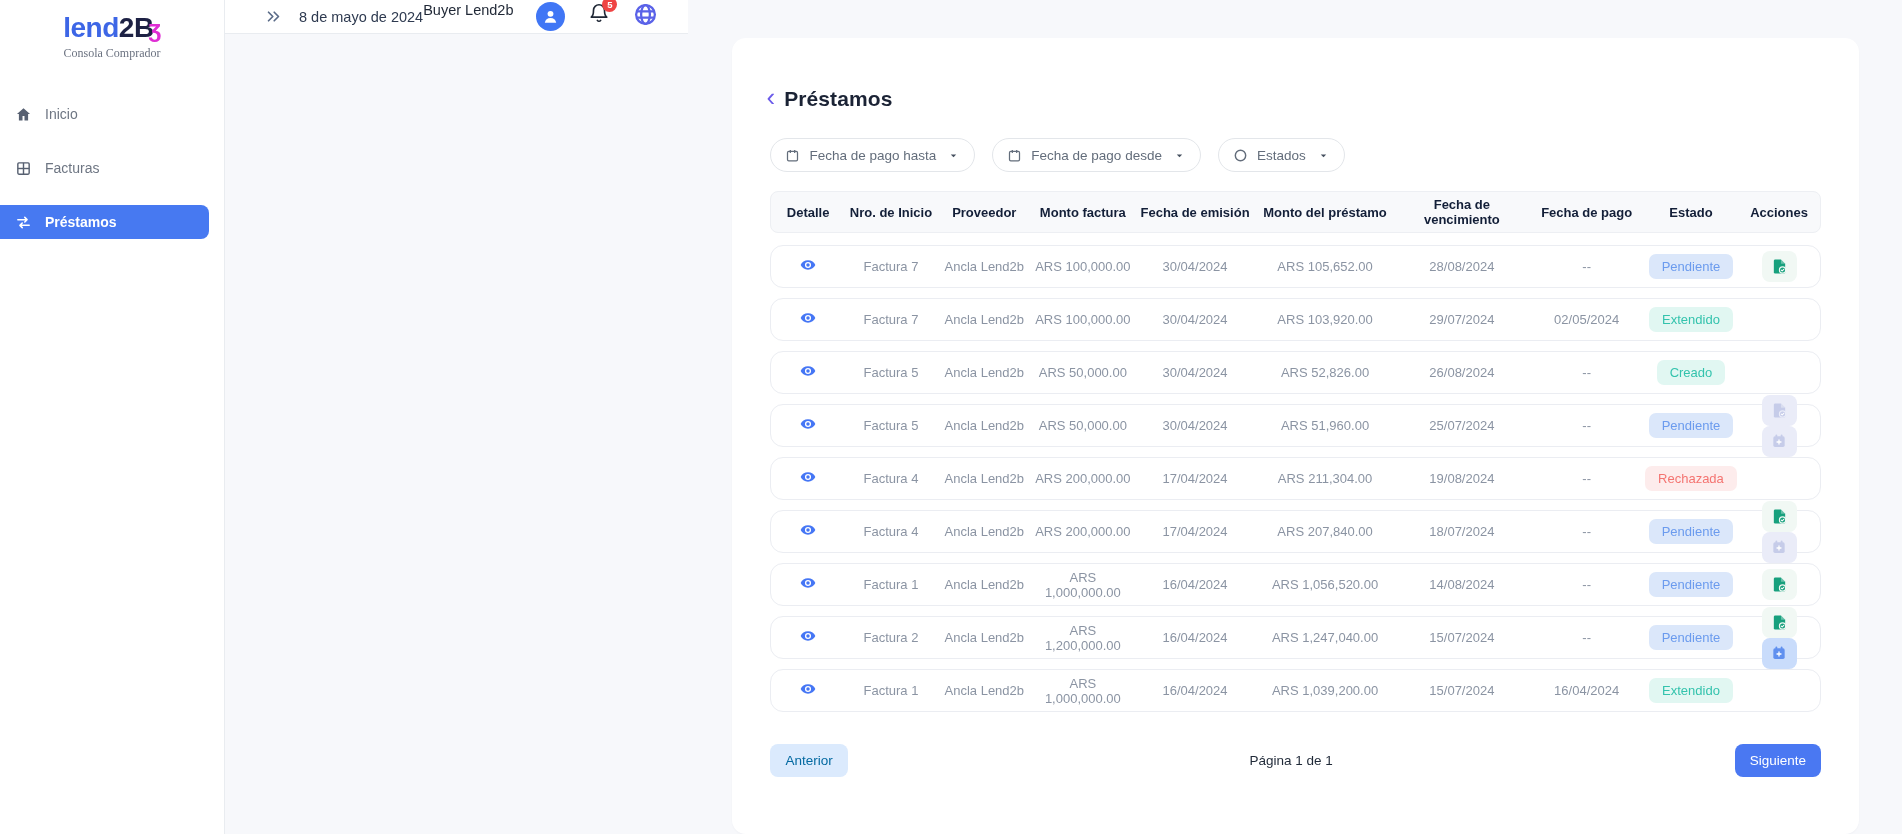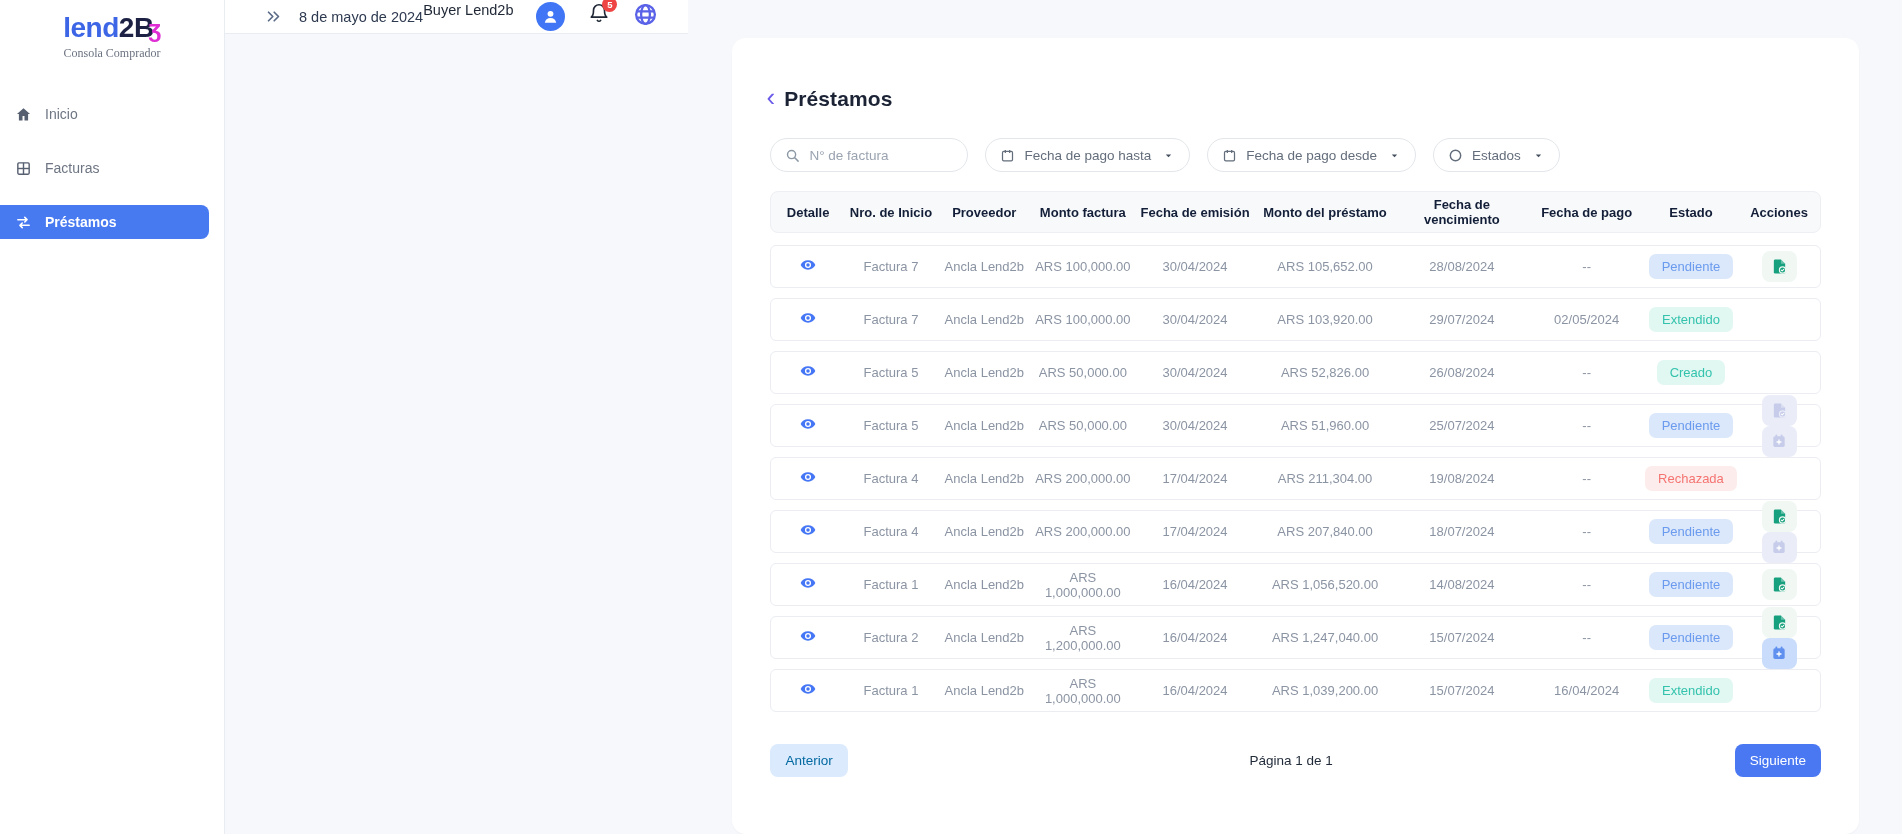--- a/index.html
+++ b/index.html
@@ -54,21 +54,21 @@
   .pill .caret { margin-left:2px; display:flex; }
 
   
   .table { margin-top:19px; }
   .thead { display:flex; align-items:center; height:42px; background:#f8f9fb; border:1px solid #edeff3; border-radius:8px; }
   .thead .cell { font-size:13px; font-weight:bold; color:#131f38; }
   .cell { text-align:center; }
   .c0{width:7%;} .c1{width:8.8%;} .c2{width:9%;} .c3{width:9.8%;} .c4{width:11.6%;} .c5{width:13.2%;}
   .c6{width:12.9%;} .c7{width:10.9%;} .c8{width:9%;} .c9{width:7.8%;}
   .rows { margin-top:12px; }
-  .trow { display:flex; align-items:center; height:43px; background:#fff; border:1px solid #ebedf2; border-radius:6px;
+  .trow { display:flex; align-items:center; height:43px; background:#fff; border:1px solid #ebedf2; border-radius:13px;
           margin-bottom:10px; }
   .trow .cell { font-size:13px; color:#8b94a3; }
   .eye-btn { background:none; border:none; cursor:pointer; display:inline-flex; padding:2px; vertical-align:middle; }
   .badge { display:inline-block; font-size:13px; padding:5px 13px; border-radius:7px; }
   .badge-pending  { background:var(--status-pending-bg);  color:var(--status-pending-text); }
   .badge-success  { background:var(--status-success-bg);  color:var(--status-success-text); }
   .badge-rejected { background:var(--status-rejected-bg); color:var(--status-rejected-text); }
   .action-btn { width:35px; height:31px; border:none; border-radius:8px; display:inline-flex; align-items:center;
                 justify-content:center; cursor:pointer; margin:0 5px; vertical-align:middle; }
   .act-doc { background:var(--action-doc-bg); }
@@ -164,29 +164,20 @@
 
     <main class="content">
       <div class="card">
 
         <div class="title-row">
           <button class="back-chevron">‹</button>
           <h1 class="page-title">Préstamos</h1>
         </div>
 
         <div class="filters">
-          <div class="pill search-pill">
-            <span style="display:flex">
-              <svg width="15" height="15" viewBox="0 0 24 24" fill="none" stroke="#8d98a5" stroke-width="2.3" stroke-linecap="round">
-                  <circle cx="10.5" cy="10.5" r="6.5"></circle>
-                  <line x1="15.6" y1="15.6" x2="21" y2="21"></line>
-                </svg>
-            </span>
-            <input placeholder="N° de factura" style="">
-          </div>
           <button class="pill">
             <span style="display:flex">
               <svg width="15" height="15" viewBox="0 0 24 24" fill="none" stroke="#636d7b" stroke-width="2">
                   <rect x="4" y="5.5" width="16" height="15" rx="2"></rect>
                   <line x1="8.5" y1="3" x2="8.5" y2="8"></line>
                   <line x1="15.5" y1="3" x2="15.5" y2="8"></line>
                 </svg>
             </span>
             <span>Fecha de pago hasta</span>
             <span class="caret">

